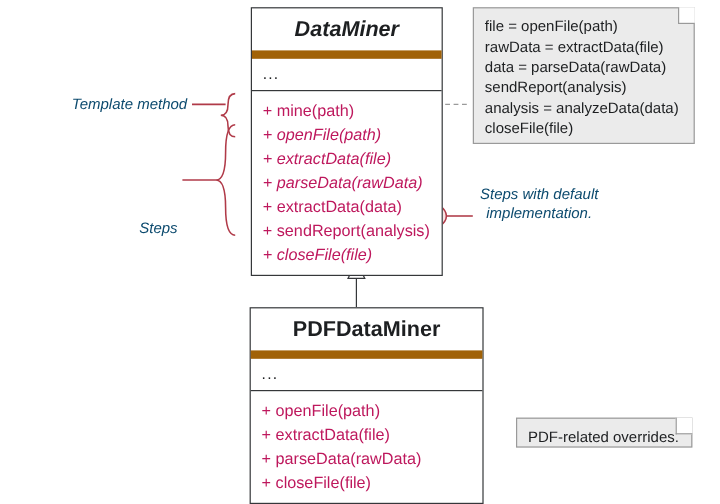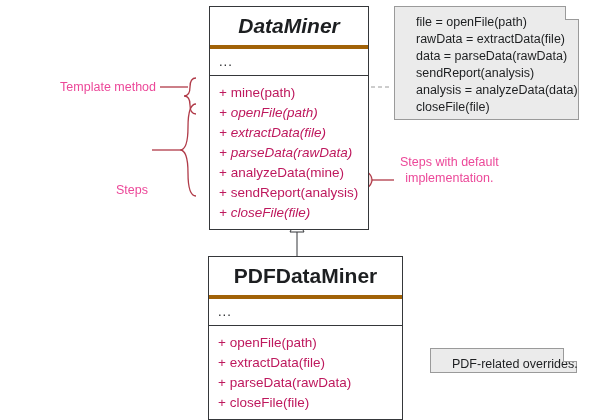--- a/index.html
+++ b/index.html
@@ -31,24 +31,24 @@
   .umlbox {
     position: absolute;
     background: #ffffff;
     border: 1px solid #35373a;
     box-sizing: border-box;
   }
   .uml-title {
     text-align: center;
     font-weight: bold;
     font-style: italic;
-    font-size: 21px;
+    font-size: 18px;
     color: #1d1f21;
     padding: 7px 4px 7px 4px;
-    border-bottom: 4px solid #a16207;
+    border-bottom: 7px solid #a16207;
   }
   .uml-title.plain {
     font-style: normal;
   }
   .uml-attrs {
     font-size: 13px;
     color: #1d1f21;
     padding: 5px 9px 6px 9px;
     border-bottom: 1px solid #35373a;
     letter-spacing: 1px;
@@ -69,40 +69,41 @@
 
   
   .note {
     position: absolute;
     background: #ebebeb;
     border: 1px solid #9a9a9a;
     box-sizing: border-box;
     font-size: 12.5px;
     color: #1d1f21;
     line-height: 17px;
-    padding: 7px 21px;
+    padding: 7px 9px;
   }
   .note .foldcover {
     position: absolute;
     right: -1px;
     top: -1px;
     width: 13px;
     height: 13px;
     background: #ffffff;
     border-left: 1px solid #9a9a9a;
     border-bottom: 1px solid #9a9a9a;
   }
   .note-line {
     white-space: nowrap;
   }
 
   
   .annot {
     position: absolute;
-    color: #ec4899;
+    color: #0c4a6e;
+    font-style: italic;
     font-size: 12.5px;
     line-height: 16px;
     white-space: nowrap;
   }
   .annot.right {
     text-align: center;
   }
   .annot.leftal {
     text-align: right;
   }
@@ -133,21 +134,21 @@
   </svg>
 
   <div class="umlbox" style="left:209px; top:6px; width:160px;">
     <div class="uml-title">DataMiner</div>
     <div class="uml-attrs">...</div>
     <div class="uml-ops">
       <div class="op">+ mine(path)</div>
       <div class="op italic">+ openFile(path)</div>
       <div class="op italic">+ extractData(file)</div>
       <div class="op italic">+ parseData(rawData)</div>
-      <div class="op">+ analyzeData(mine)</div>
+      <div class="op">+ extractData(data)</div>
       <div class="op">+ sendReport(analysis)</div>
       <div class="op italic">+ closeFile(file)</div>
     </div>
   </div>
 
   <div class="umlbox" style="left:208px; top:256px; width:195px;">
     <div class="uml-title plain">PDFDataMiner</div>
     <div class="uml-attrs">...</div>
     <div class="uml-ops">
       <div class="op">+ openFile(path)</div>

